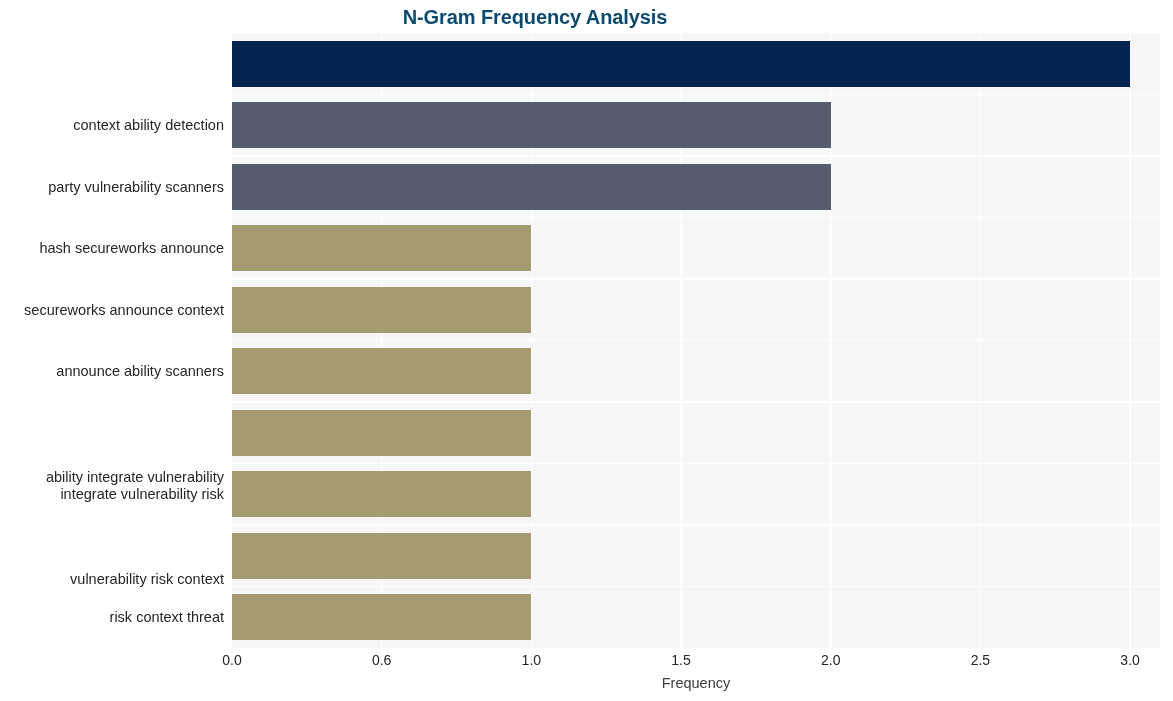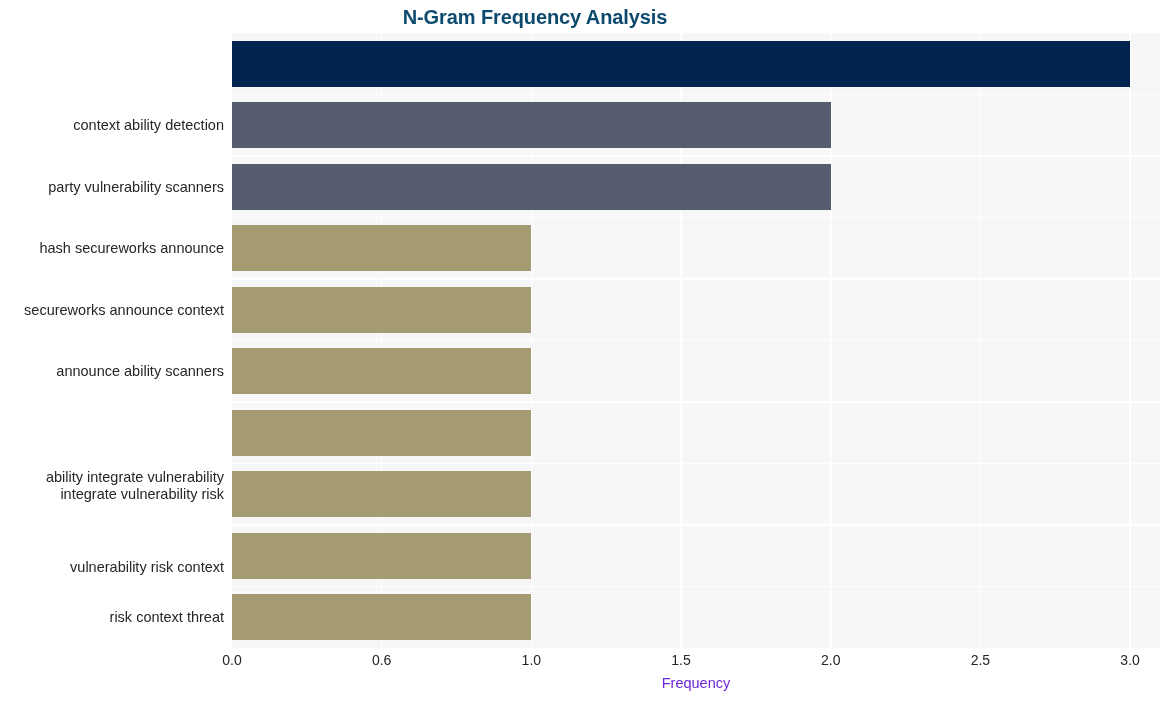--- a/index.html
+++ b/index.html
@@ -106,21 +106,21 @@
     white-space: nowrap;
   }
 
   #x-axis-title {
     position: absolute;
     left: 232px;
     top: 675px;
     width: 928px;
     text-align: center;
     font-size: 14.5px;
-    color: #6d28d9;
+    color: #404040;
   }
 </style>
 </head>
 <body>
 
 <div id="figure">
 
   <div id="chart-title">N-Gram Frequency Analysis</div>
 
   <div id="plot-area">
@@ -158,21 +158,21 @@
   </div>
 
   <div id="y-axis-labels">
       <div class="y-tick-label" style="top: 84.25px;">context ability detection</div>
       <div class="y-tick-label" style="top: 145.75px;">party vulnerability scanners</div>
       <div class="y-tick-label" style="top: 207.25px; margin-left: 12px;">hash secureworks announce</div>
       <div class="y-tick-label" style="top: 268.75px;">secureworks announce context</div>
       <div class="y-tick-label" style="top: 330.25px;">announce ability scanners</div>
       <div class="y-tick-label" style="top: 391.75px; margin-top: 44px;">ability integrate vulnerability</div>
       <div class="y-tick-label" style="top: 453.25px;">integrate vulnerability risk</div>
-      <div class="y-tick-label" style="top: 526px;">vulnerability risk context</div>
+      <div class="y-tick-label" style="top: 538px;">vulnerability risk context</div>
       <div class="y-tick-label" style="top: 576.25px;">risk context threat</div>
     </div>
 
   <div id="x-axis-labels">
       <div class="x-tick-label" style="left: 0px;">0.0</div>
       <div class="x-tick-label" style="left: 149.677px;">0.6</div>
       <div class="x-tick-label" style="left: 299.355px;">1.0</div>
       <div class="x-tick-label" style="left: 449.032px;">1.5</div>
       <div class="x-tick-label" style="left: 598.71px;">2.0</div>
       <div class="x-tick-label" style="left: 748.387px;">2.5</div>

